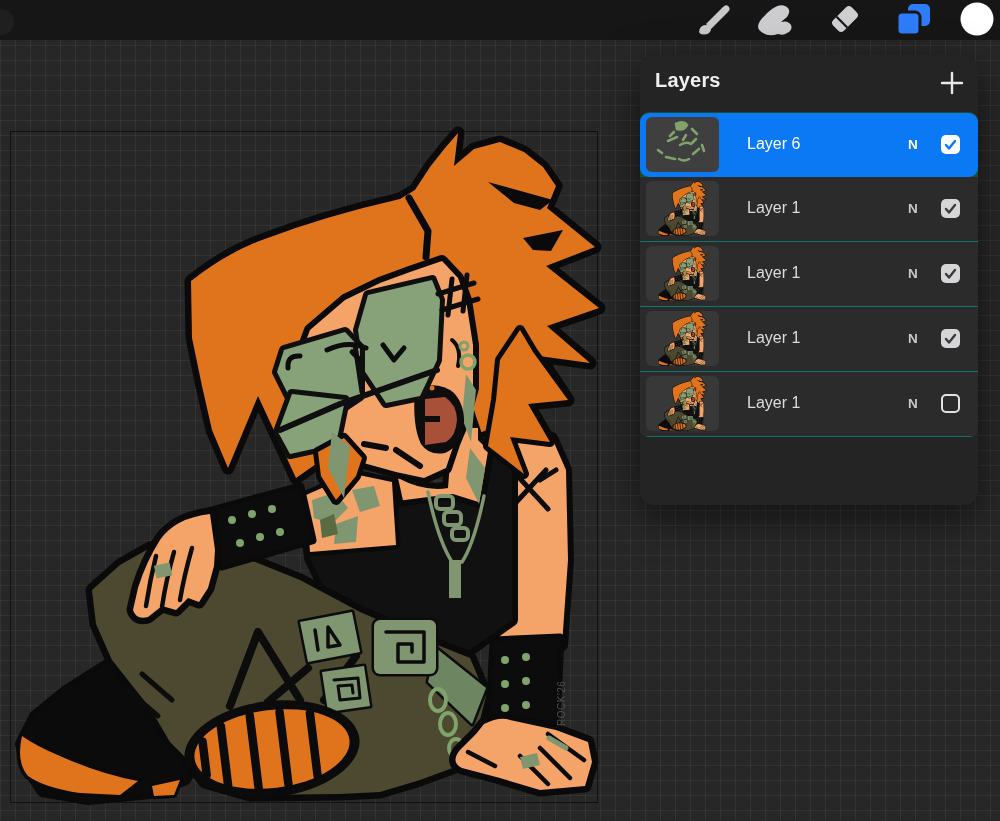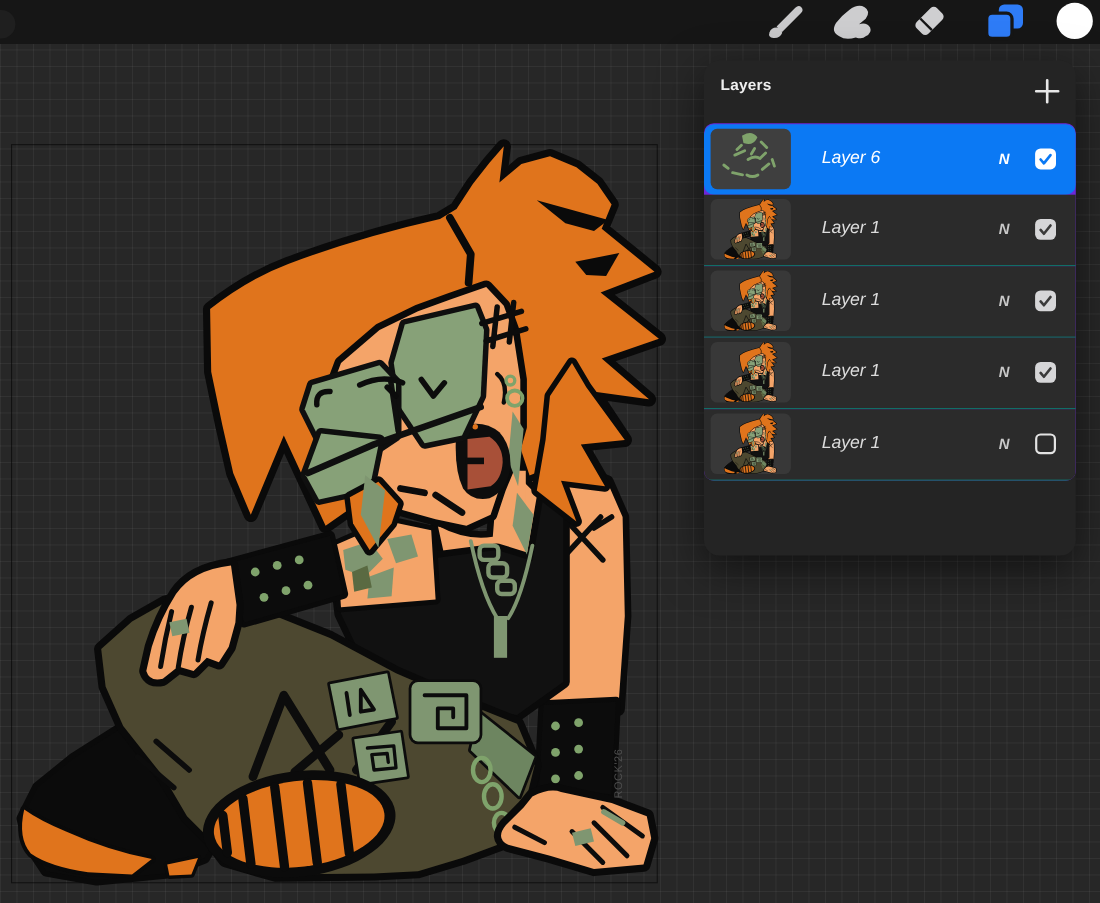--- a/index.html
+++ b/index.html
@@ -11,23 +11,23 @@
         linear-gradient(to right, rgba(255,255,255,0.05) 1px, transparent 1px),
         linear-gradient(to bottom, rgba(255,255,255,0.05) 1px, transparent 1px);
       background-size:15px 15px;background-position:0 5px;}
   #canvasline{position:absolute;left:10px;top:131px;width:586px;height:670px;
       border:1px solid rgba(0,0,0,0.55);}
   #topbar{position:absolute;left:0;top:0;width:1000px;height:40px;background:#161616;}
   #art{position:absolute;left:0;top:0;width:1000px;height:821px;}
   
   #panel{position:absolute;left:640px;top:55px;width:338px;height:450px;
       background:#242424;border-radius:14px;box-shadow:0 12px 40px rgba(0,0,0,0.55);}
-  #panel .hdr{position:absolute;left:15px;top:14px;color:#efefef;font-size:14px;font-weight:700;letter-spacing:0.2px;}
+  #panel .hdr{position:absolute;left:15px;top:14px;color:#efefef;font-size:20px;font-weight:700;letter-spacing:0.2px;}
   #plus{position:absolute;right:14px;top:16px;width:24px;height:24px;}
-  #rows{position:absolute;left:0px;top:57px;width:338px;height:325px;background:#6d28d9;border-radius:9px;overflow:hidden;font-style:italic;}
+  #rows{position:absolute;left:0px;top:57px;width:338px;height:325px;background:#14532d;border-radius:9px;overflow:hidden;}
   .row{position:absolute;left:0;width:338px;height:64px;background:#2b2b2b;border-bottom:1px solid #0f766e;}
   .row .thumb{position:absolute;left:6px;top:4px;width:73px;height:55px;background:#383838;border-radius:6px;overflow:hidden;}
   .row .lbl{position:absolute;left:107px;top:22px;font-size:16px;color:#dcdcdc;}
   .row .n{position:absolute;left:268px;top:24px;font-size:13.5px;font-weight:600;color:#c8c8c8;}
   .sel{background:#0b79f4;border-bottom:none;border-radius:9px;}
   .sel .lbl,.sel .n{color:#ffffff;}
   .cb{position:absolute;left:301px;top:22px;width:19px;height:19px;border-radius:5px;}
   .cb.on{background:#d6d6d8;}
   .cb.onsel{background:#ffffff;}
   .cb.off{background:transparent;border:2px solid #e3e3e3;box-sizing:border-box;}

